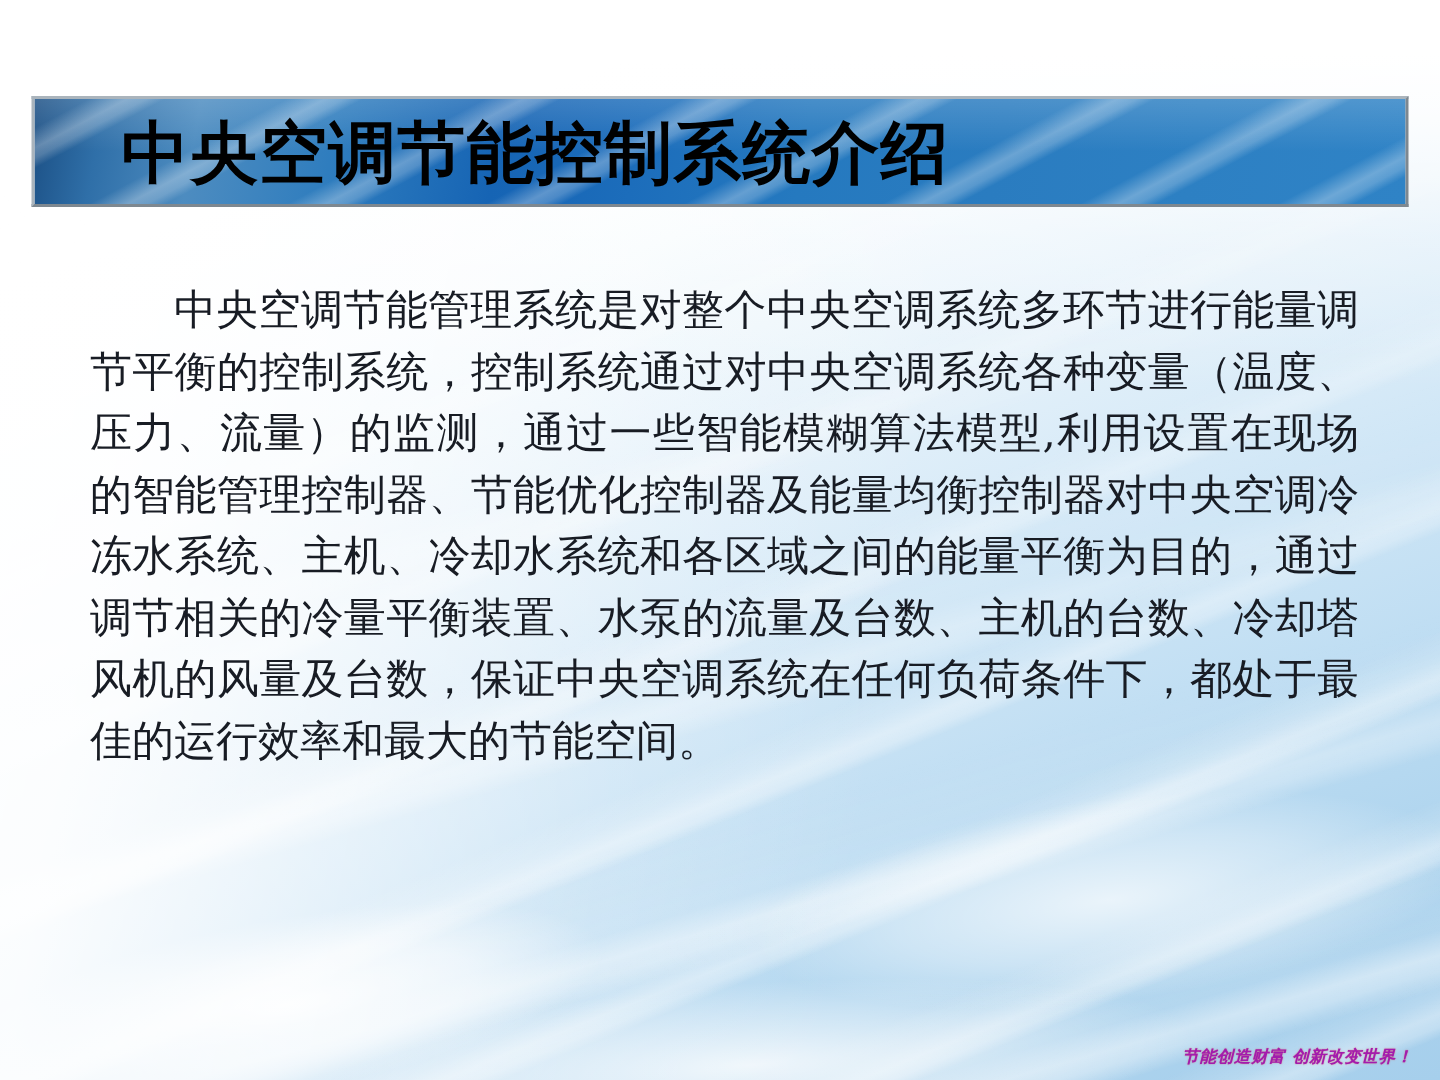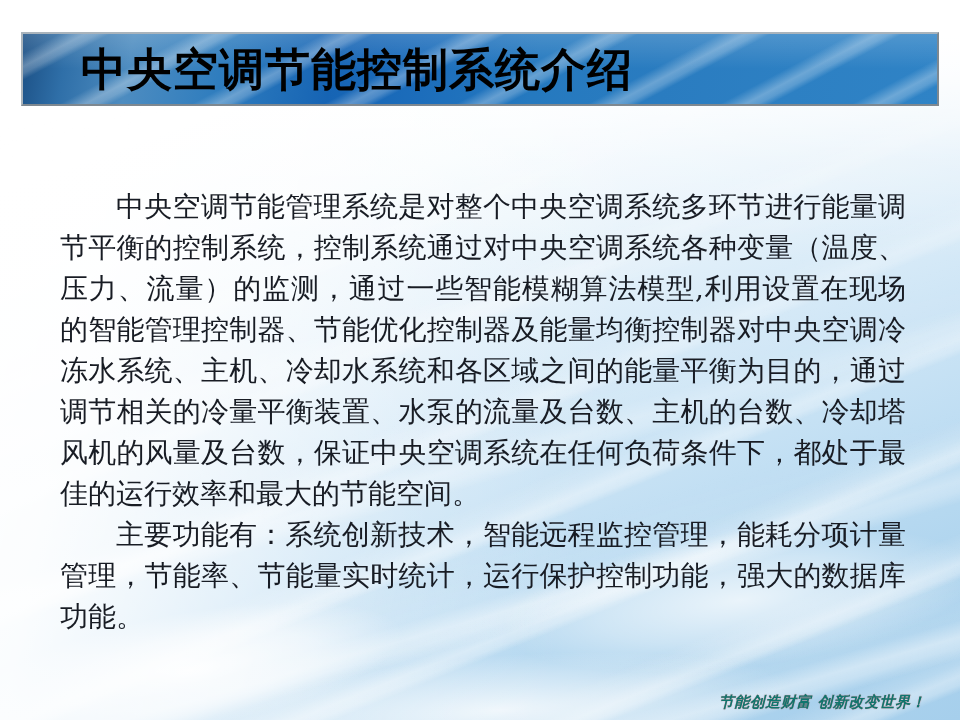--- a/index.html
+++ b/index.html
@@ -97,21 +97,21 @@
     top: 620px; left: 120px; width: 760px; height: 180px;
     background: radial-gradient(ellipse 380px 70px at 50% 50%, rgba(255,255,255,0.80) 0%, rgba(255,255,255,0.30) 50%, rgba(255,255,255,0) 78%);
     position: absolute;
     transform: rotate(-4deg);
   }
 
   
   #title-bar {
     position: absolute;
     left: 21px;
-    top: 32px;
+    top: 64px;
     width: 918px;
     height: 74px;
     box-sizing: border-box;
     border: 2px solid #8f9aa3;
     border-top-color: #aab4bc;
     border-left-color: #aab4bc;
     border-right-color: #7e8890;
     border-bottom-color: #7e8890;
     background:
       
@@ -171,26 +171,26 @@
     text-justify: inter-ideograph;
   }
   #body-text p {
     margin: 0;
     text-indent: 2em;
   }
 
   
   #footer-slogan {
     position: absolute;
-    right: 34px;
+    right: 18px;
     bottom: 8px;
-    color: #0f766e;
+    color: #a21caf;
     font-family: "DejaVu Sans", "Liberation Sans", sans-serif;
     font-weight: bold;
-    font-size: 15px;
+    font-size: 11px;
     letter-spacing: 0.5px;
     font-style: italic;
     white-space: nowrap;
     text-shadow: 0 0 1px rgba(238,17,17,0.55);
   }
 </style>
 </head>
 <body>
 
 <div id="slide">
@@ -203,18 +203,17 @@
   <div class="bg-cloud-c"></div>
   <div class="bg-layer bg-left-wash"></div>
   <div class="bg-layer bg-top-wash"></div>
 
   <div id="title-bar">
     <div id="title-text">中央空调节能控制系统介绍</div>
   </div>
 
   <div id="body-text">
     <p>中央空调节能管理系统是对整个中央空调系统多环节进行能量调节平衡的控制系统，控制系统通过对中央空调系统各种变量（温度、压力、流量）的监测，通过一些智能模糊算法模型,利用设置在现场的智能管理控制器、节能优化控制器及能量均衡控制器对中央空调冷冻水系统、主机、冷却水系统和各区域之间的能量平衡为目的，通过调节相关的冷量平衡装置、水泵的流量及台数、主机的台数、冷却塔风机的风量及台数，保证中央空调系统在任何负荷条件下，都处于最佳的运行效率和最大的节能空间。</p>
-    <p>主要功能有：系统创新技术，智能远程监控管理，能耗分项计量管理，节能率、节能量实时统计，运行保护控制功能，强大的数据库功能。</p>
   </div>
 
   <div id="footer-slogan">节能创造财富 创新改变世界！</div>
 
 </div>
 
 </body></html>

